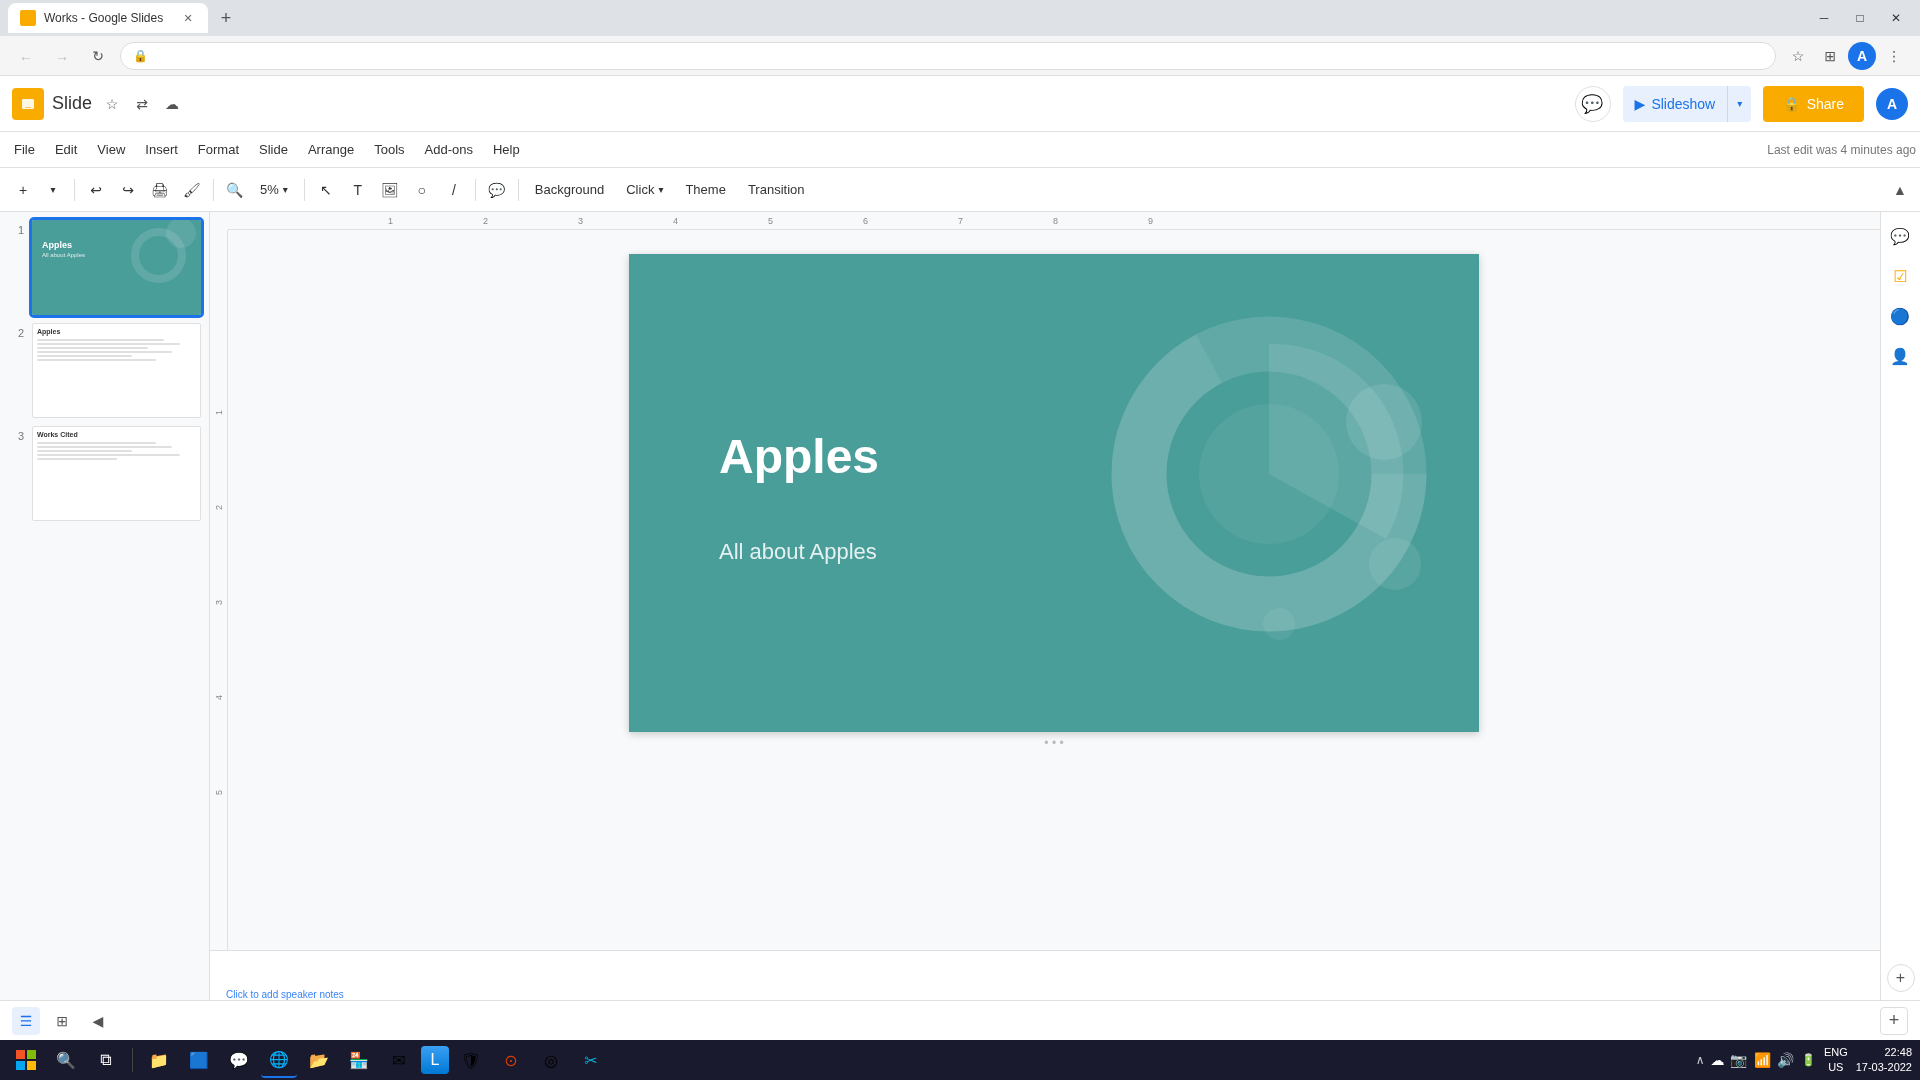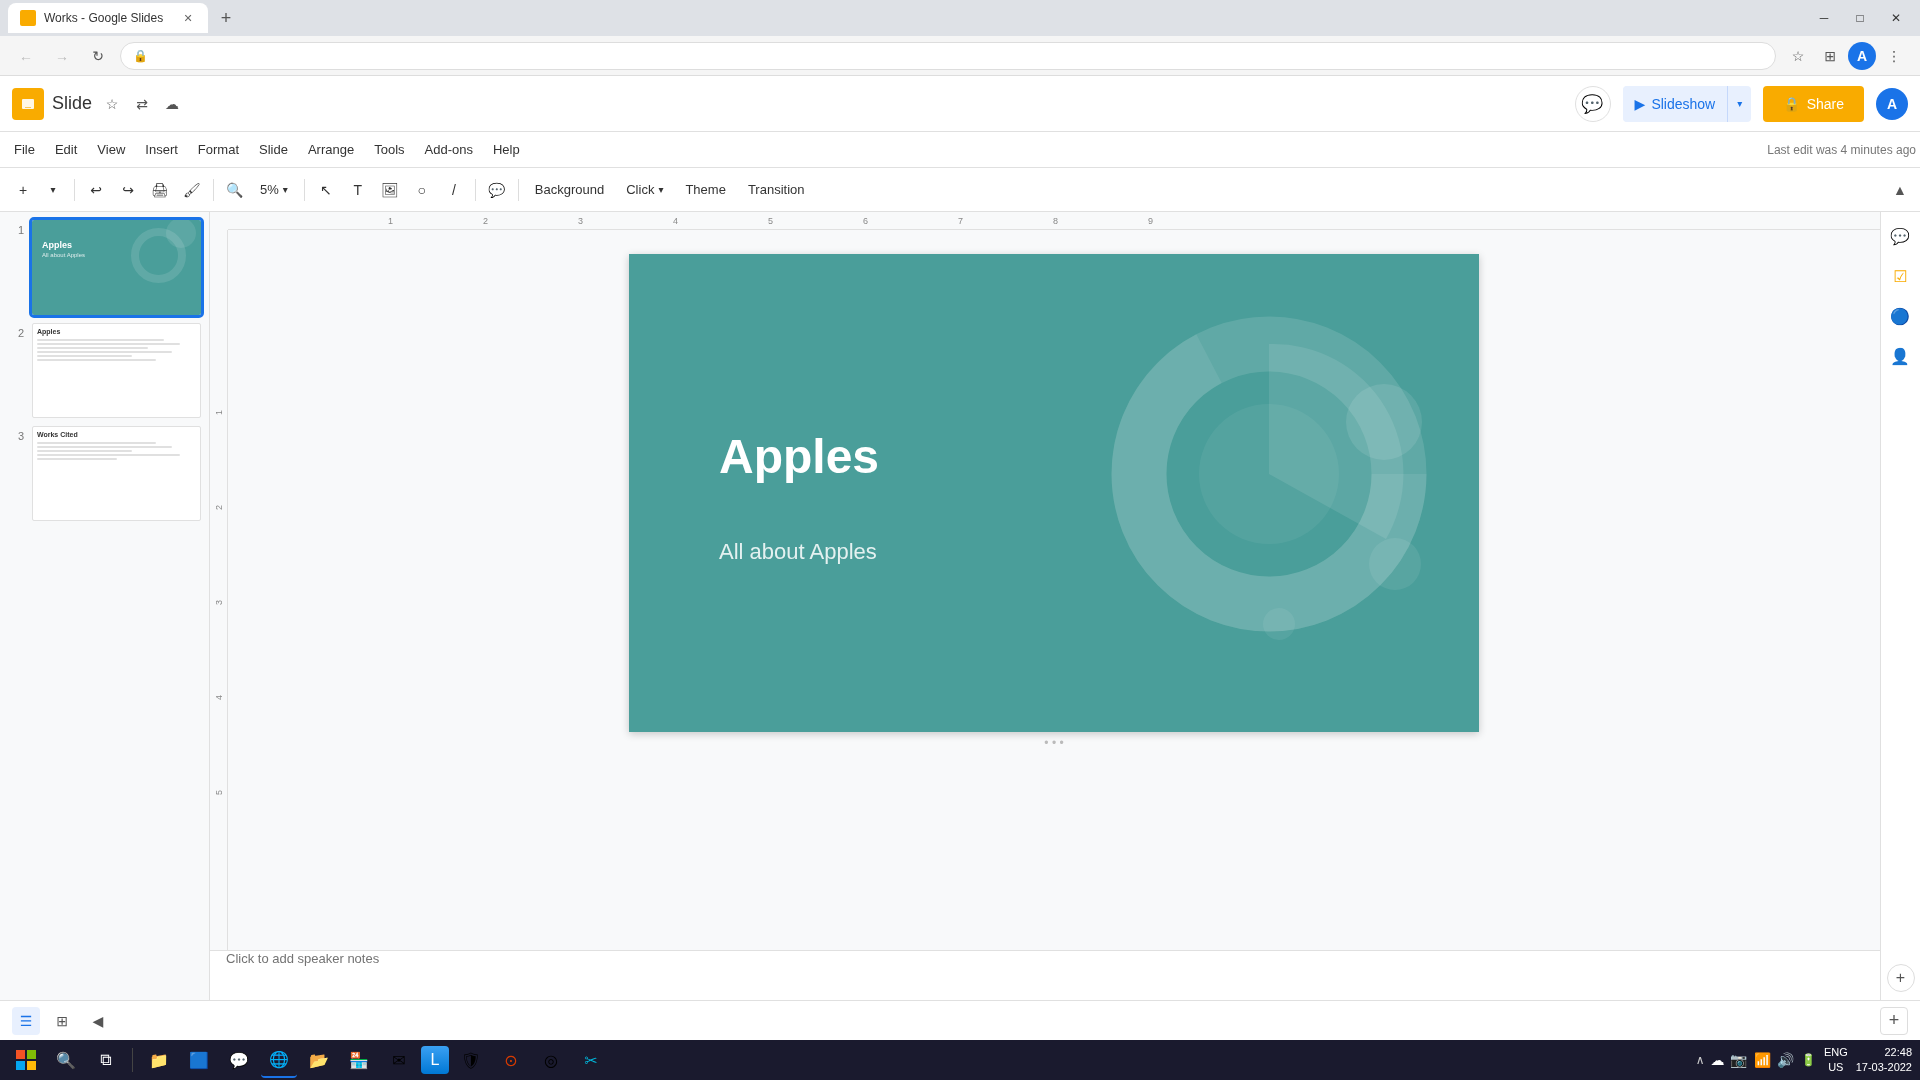--- a/index.html
+++ b/index.html
@@ -485,24 +485,24 @@
       font-size: 22px;
       color: rgba(255,255,255,0.85);
     }
 
     
     .speaker-notes-area {
       height: 50px;
       background: #fff;
       border-top: 1px solid #e0e0e0;
       display: flex;
-      align-items: flex-start;
+      align-items: flex-end;
       padding: 0 16px;
-      font-size: 13px;
-      color: #737373;
+      font-size: 10px;
+      color: #3b82f6;
     }
 
     
     .bottom-toolbar {
       height: 40px;
       background: #fff;
       border-top: 1px solid #e0e0e0;
       display: flex;
       align-items: center;
       padding: 0 12px;

